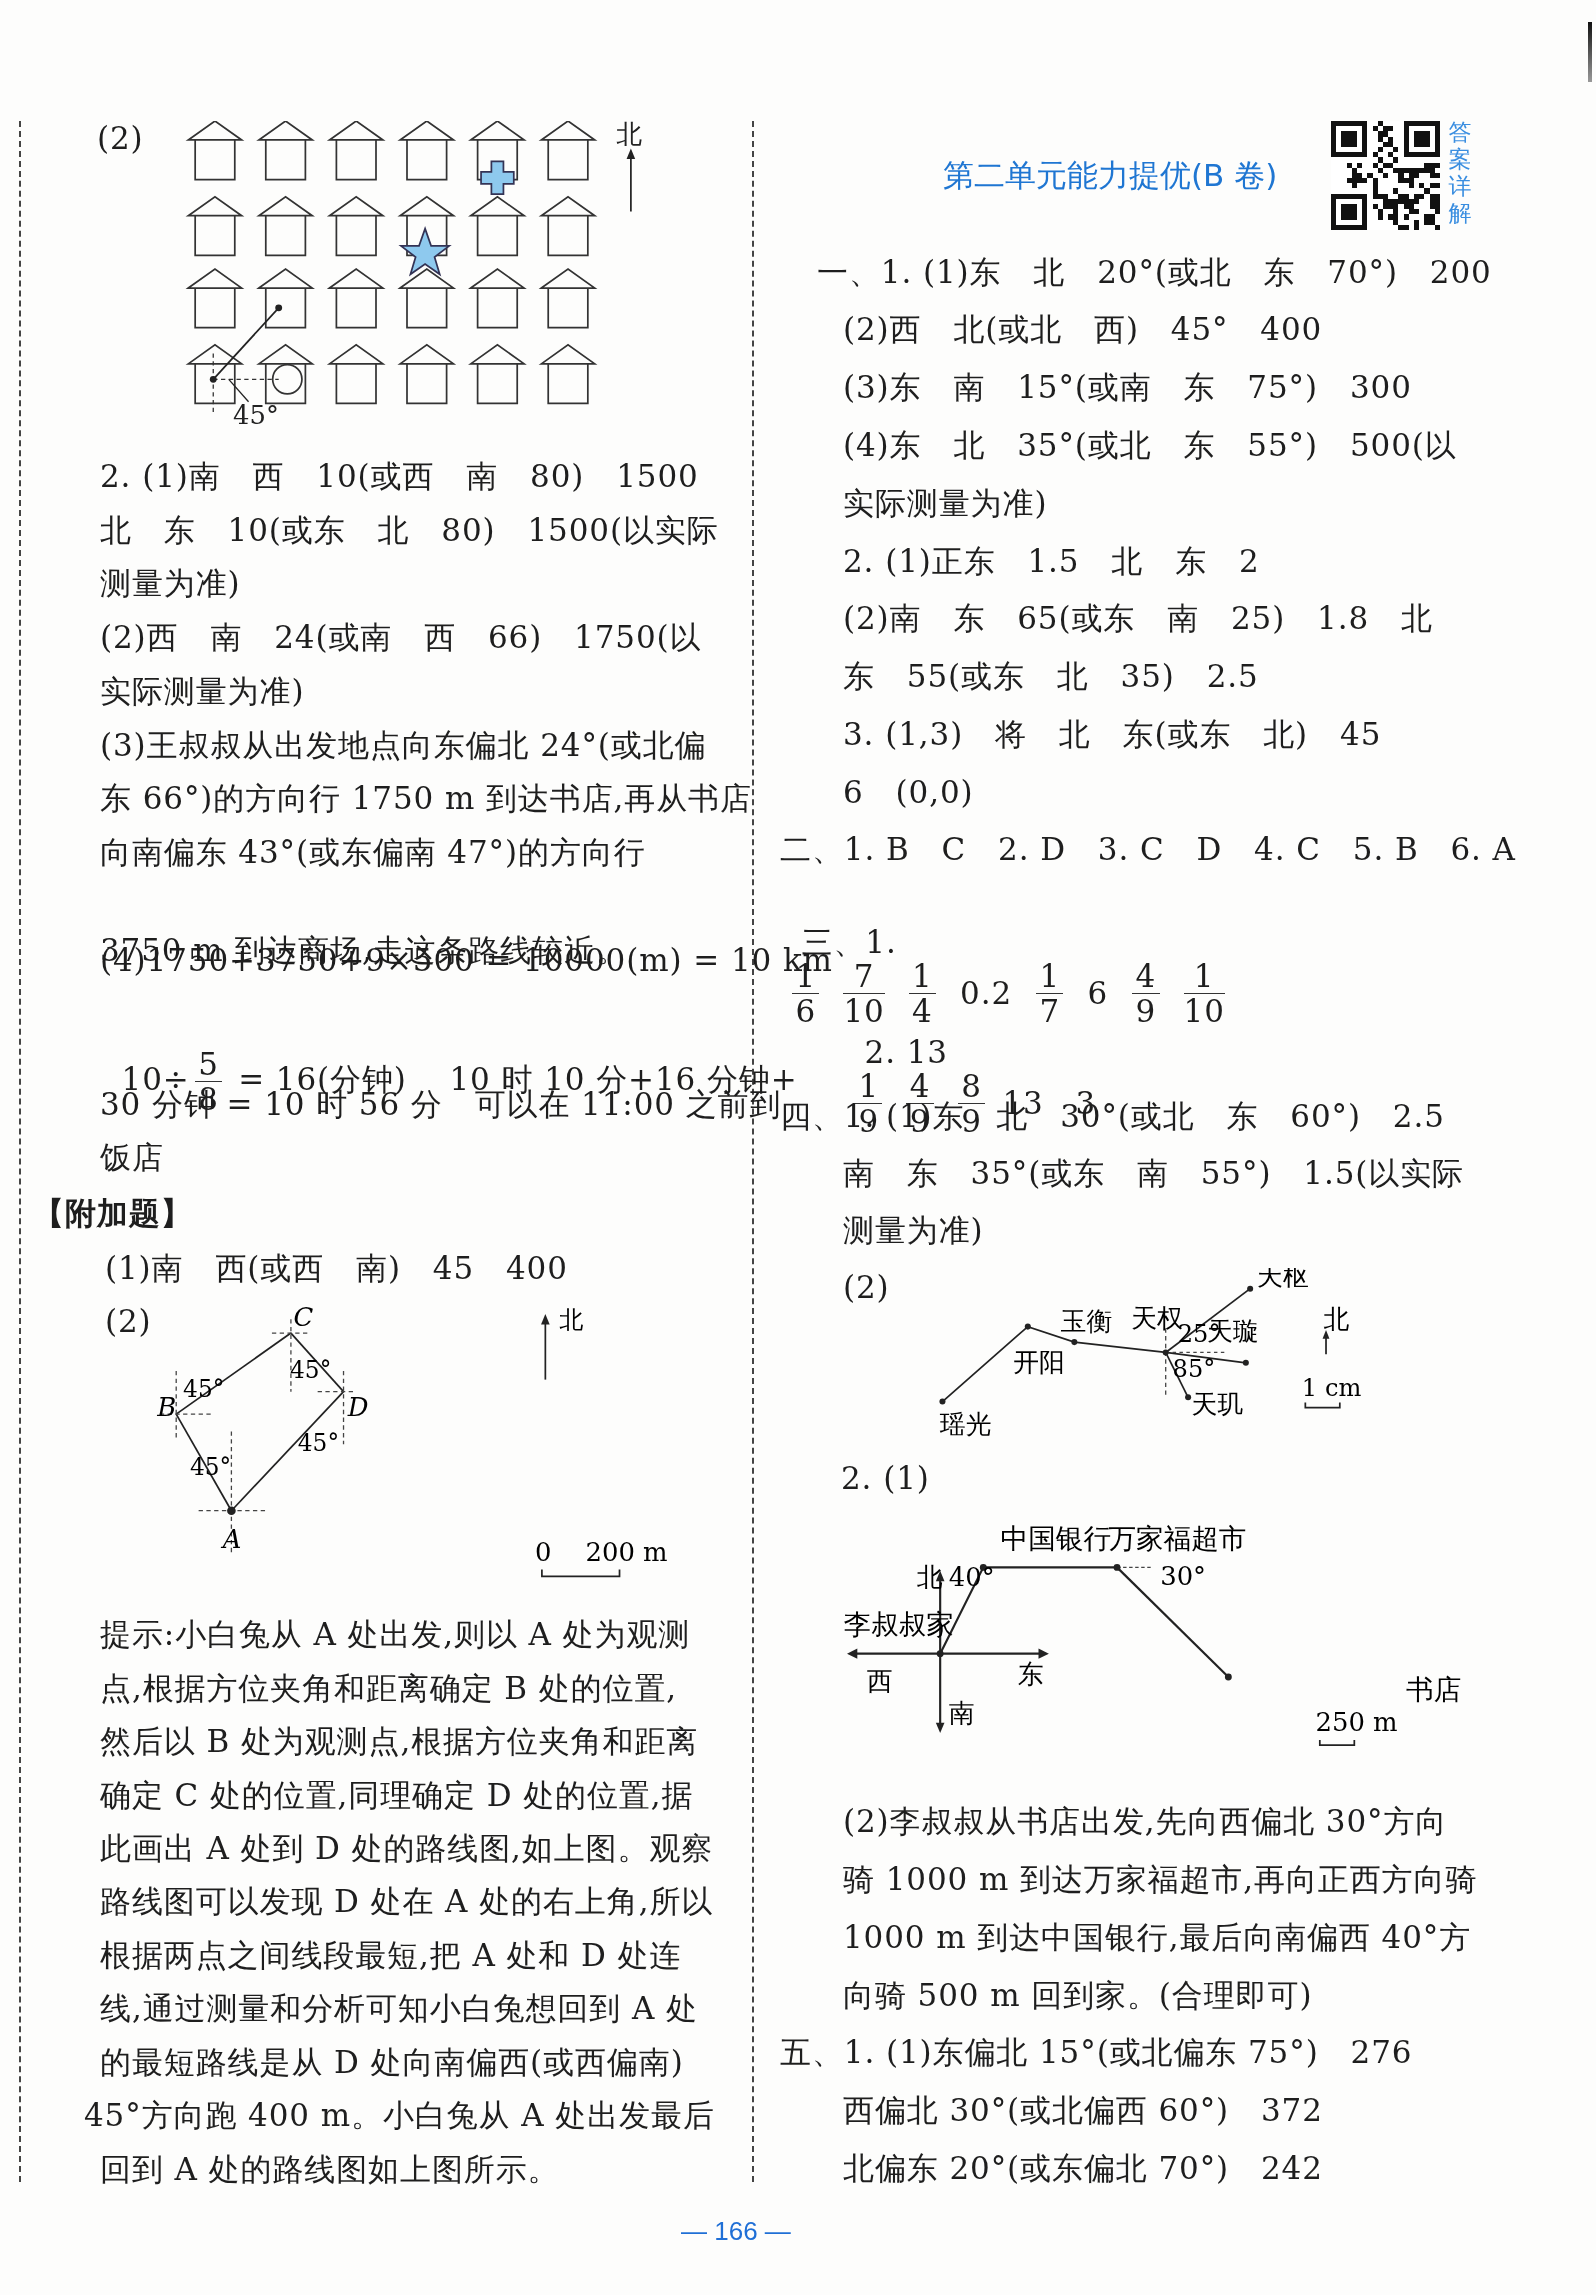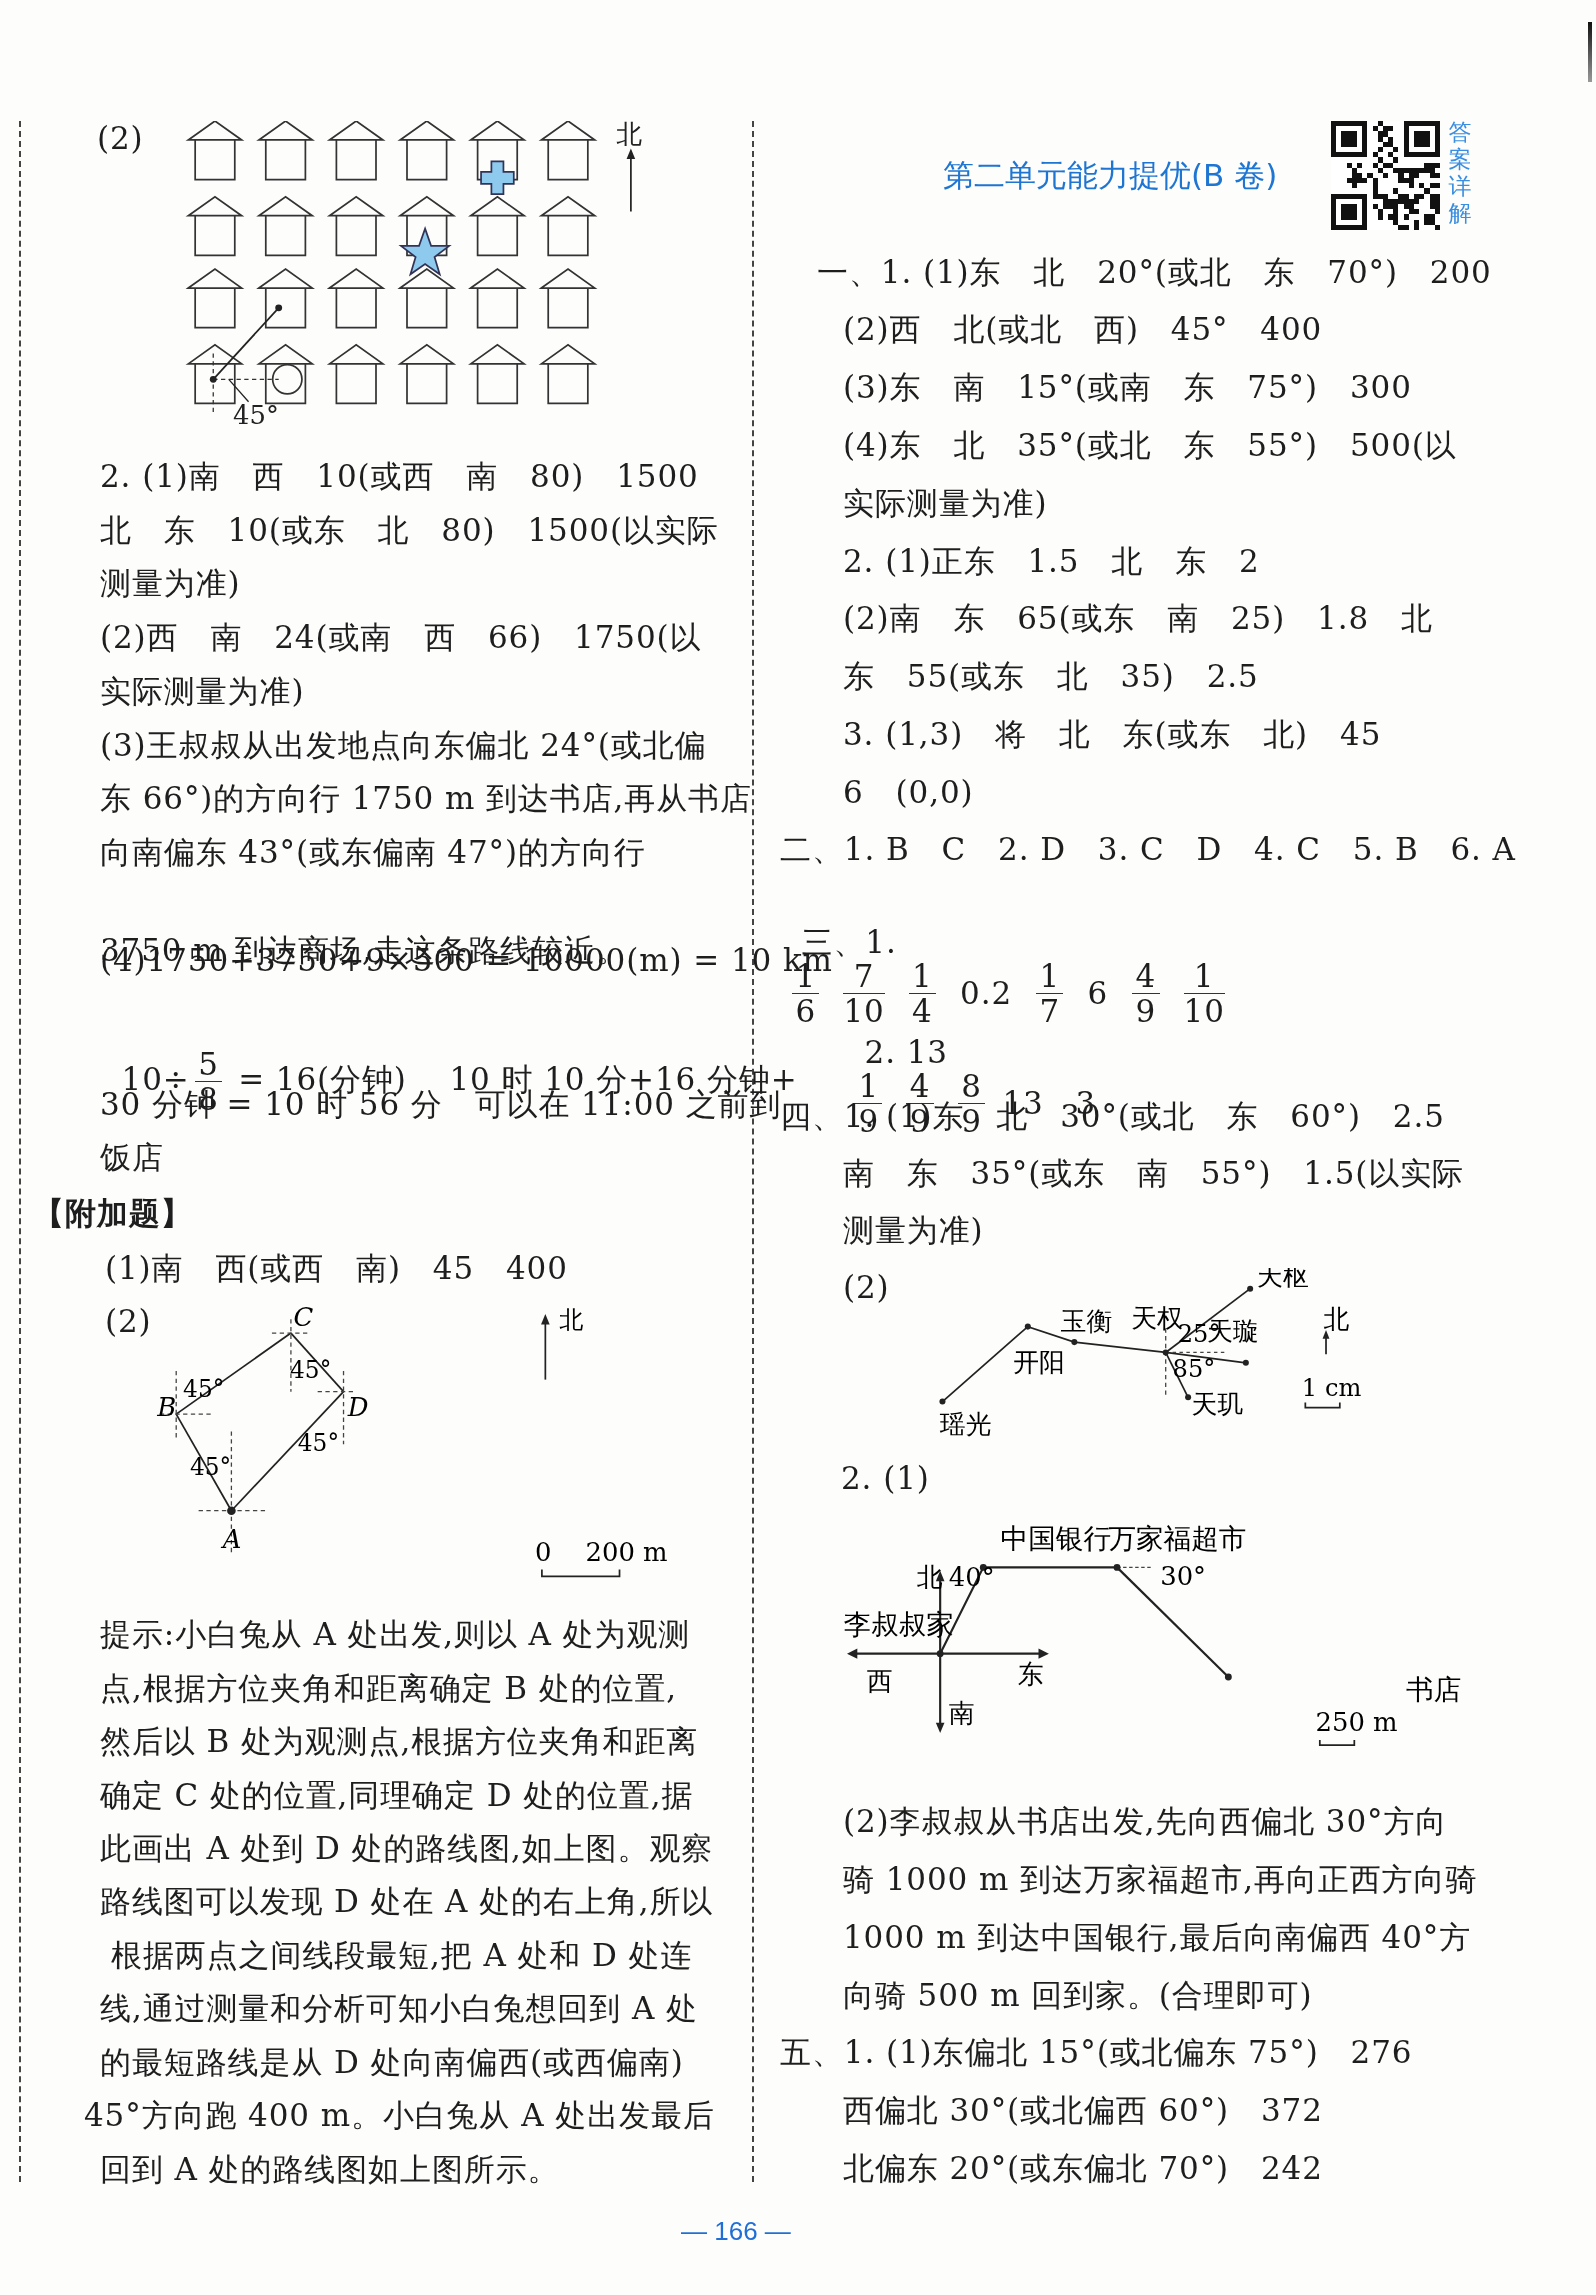--- a/index.html
+++ b/index.html
@@ -138,21 +138,21 @@
   <path d="M488,310 v8 h90 v-8" stroke="#222" stroke-width="2" fill="none"></path>
 </svg>
 
 <div id="left-hint">
     <div class="line" style="left: 100px; top: 1615px;">提示:小白兔从 A 处出发,则以 A 处为观测</div>
     <div class="line" style="left: 100px; top: 1669px;">点,根据方位夹角和距离确定 B 处的位置,</div>
     <div class="line" style="left: 100px; top: 1722px;">然后以 B 处为观测点,根据方位夹角和距离</div>
     <div class="line" style="left: 100px; top: 1776px;">确定 C 处的位置,同理确定 D 处的位置,据</div>
     <div class="line" style="left: 100px; top: 1829px;">此画出 A 处到 D 处的路线图,如上图。观察</div>
     <div class="line" style="left: 100px; top: 1882px;">路线图可以发现 D 处在 A 处的右上角,所以</div>
-    <div class="line" style="left: 100px; top: 1936px; margin-left: 11px;">根据两点之间线段最短,把 A 处和 D 处连</div>
+    <div class="line" style="left: 100px; top: 1936px;">根据两点之间线段最短,把 A 处和 D 处连</div>
     <div class="line" style="left: 100px; top: 1989px;">线,通过测量和分析可知小白兔想回到 A 处</div>
     <div class="line" style="left: 100px; top: 2043px;">的最短路线是从 D 处向南偏西(或西偏南)</div>
     <div class="line" style="left: 84px; top: 2096px;">45°方向跑 400 m。小白兔从 A 处出发最后</div>
     <div class="line" style="left: 100px; top: 2150px;">回到 A 处的路线图如上图所示。</div>
   </div>
 
 <div class="title" style="left:943px;top:155px;">第二单元能力提优(B 卷)</div>
 <div class="abs" style="left:1331px;top:121px;width:109px;height:109px;background:#fff;">
   <svg width="109" height="109" viewBox="0 0 21 21" shape-rendering="crispEdges">
     <rect width="21" height="21" fill="#fff"></rect>

